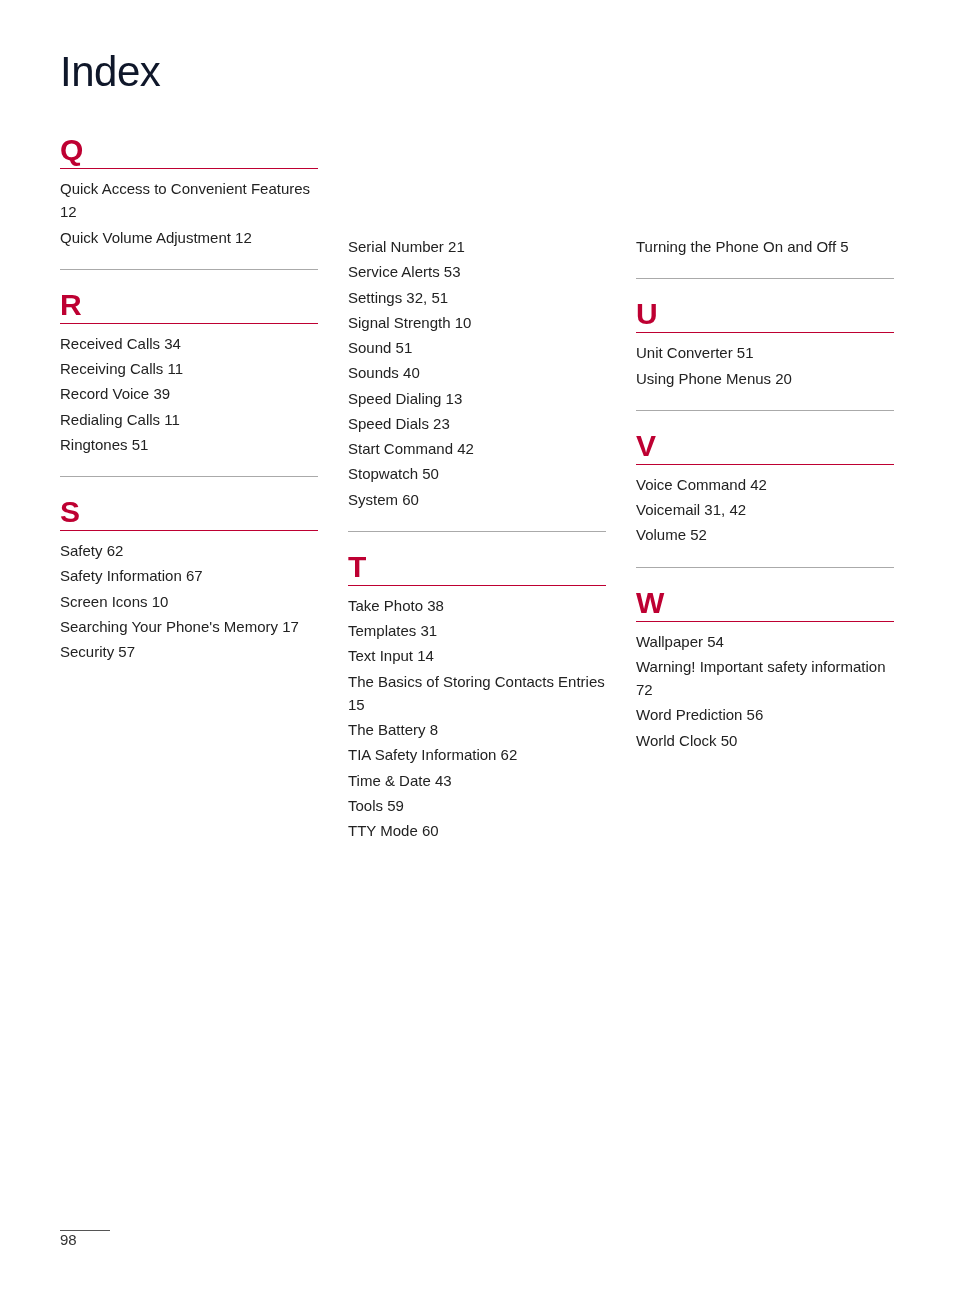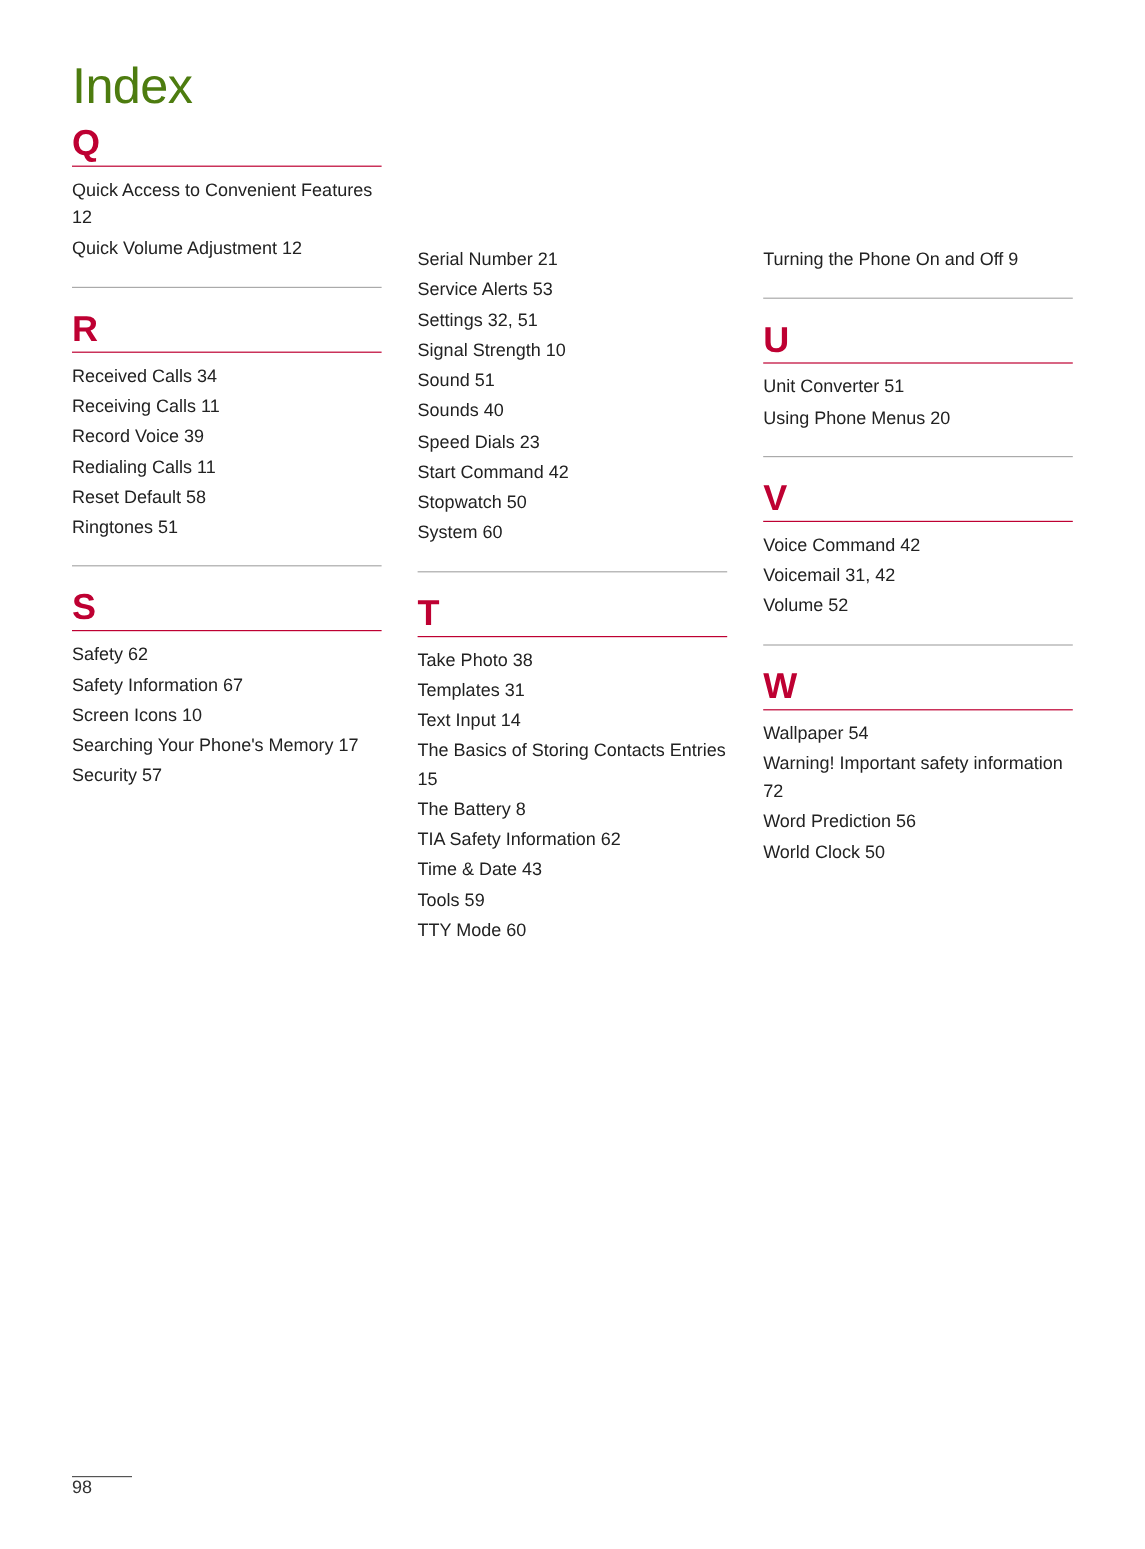--- a/index.html
+++ b/index.html
@@ -15,21 +15,22 @@
       min-height: 1291px;
       padding: 40px 60px 40px 60px;
       color: #222222;
       font-size: 15px;
       line-height: 1.5;
     }
 
     .page-title {
       font-size: 42px;
       font-weight: 300;
-      color: #4d7c0f;
+      color: #0f172a;
+      margin-bottom: 30px;
       letter-spacing: -0.5px;
     }
 
     .index-layout {
       display: flex;
       gap: 0;
       align-items: flex-start;
     }
 
     .column {
@@ -103,21 +104,20 @@
 
     <hr class="section-divider-gray">
 
     <div class="section">
       <div class="section-letter">R</div>
       <hr class="section-divider">
       <div class="entry">Received Calls 34</div>
       <div class="entry">Receiving Calls 11</div>
       <div class="entry">Record Voice 39</div>
       <div class="entry">Redialing Calls 11</div>
-      <div class="entry">Reset Default 58</div>
       <div class="entry">Ringtones 51</div>
     </div>
 
     <hr class="section-divider-gray">
 
     <div class="section">
       <div class="section-letter">S</div>
       <hr class="section-divider">
       <div class="entry">Safety 62</div>
       <div class="entry">Safety Information 67</div>
@@ -129,20 +129,21 @@
 
   <div class="column">
 
     <div class="section" style="margin-top: 102px;">
       <div class="entry">Serial Number 21</div>
       <div class="entry">Service Alerts 53</div>
       <div class="entry">Settings 32, 51</div>
       <div class="entry">Signal Strength 10</div>
       <div class="entry">Sound 51</div>
       <div class="entry">Sounds 40</div>
+      <div class="entry">Speed Dialing 13</div>
       <div class="entry">Speed Dials 23</div>
       <div class="entry">Start Command 42</div>
       <div class="entry">Stopwatch 50</div>
       <div class="entry">System 60</div>
     </div>
 
     <hr class="section-divider-gray">
 
     <div class="section">
       <div class="section-letter">T</div>
@@ -155,21 +156,21 @@
       <div class="entry">TIA Safety Information 62</div>
       <div class="entry">Time &amp; Date 43</div>
       <div class="entry">Tools 59</div>
       <div class="entry">TTY Mode 60</div>
     </div>
   </div>
 
   <div class="column" style="padding-right: 0;">
 
     <div class="section" style="margin-top: 102px;">
-      <div class="entry">Turning the Phone On and Off 9</div>
+      <div class="entry">Turning the Phone On and Off 5</div>
     </div>
 
     <hr class="section-divider-gray">
 
     <div class="section">
       <div class="section-letter">U</div>
       <hr class="section-divider">
       <div class="entry">Unit Converter 51</div>
       <div class="entry">Using Phone Menus 20</div>
     </div>

